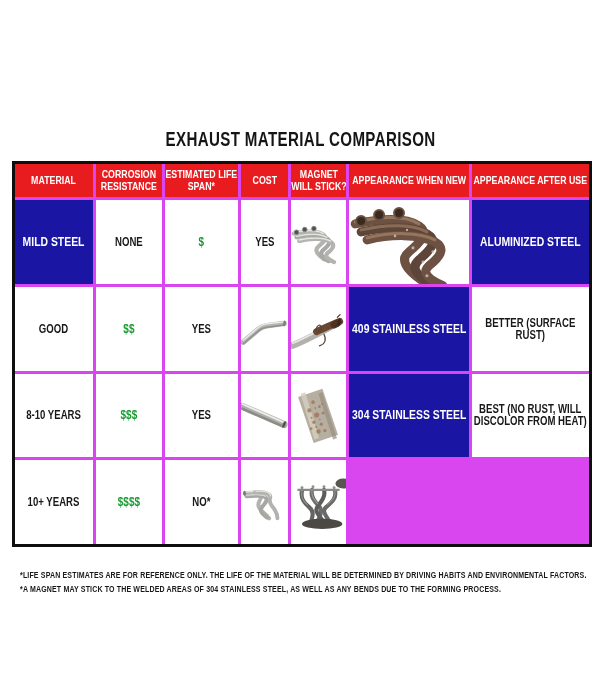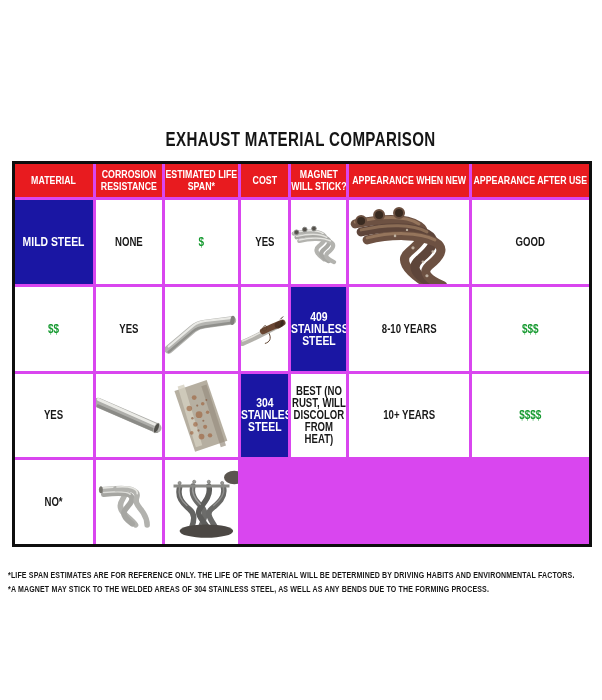--- a/index.html
+++ b/index.html
@@ -33,21 +33,21 @@
   .cell.mat   { background:#1a16a3; color:#ffffff; font-weight:bold; font-size:13px; line-height:12px; }
   .cell.data  { background:#ffffff; color:#181818; font-weight:bold; font-size:12px; line-height:12px; }
   .cell.cost  { background:#ffffff; color:#169a30; font-weight:bold; font-size:12.5px; letter-spacing:0px; }
   .cell.photo { background:#ffffff; padding:0; }
   .cell .cond {
     display:inline-block; width:127%; flex:none;
     transform:scaleX(0.8); transform-origin:center;
   }
   .cell.photo svg { width:100%; height:100%; display:block; }
 
-  .footnotes { position:absolute; left:8px; top:559px; width:575px; color:#181818; }
+  .footnotes { position:absolute; left:20px; top:559px; width:575px; color:#181818; }
   .footnotes .fline {
     font-size:9.5px; font-weight:bold; line-height:14px; white-space:nowrap;
     transform:scaleX(0.74); transform-origin:left center; letter-spacing:0.2px;
   }
 </style>
 </head>
 <body>
 
 <div class="page">
 
@@ -127,20 +127,23 @@
           <circle cx="64" cy="48" r="1.6"></circle>
             <circle cx="74" cy="62" r="1.4"></circle>
             <circle cx="46" cy="36" r="1.3"></circle>
           <circle cx="84" cy="52" r="1.5"></circle>
             <circle cx="58" cy="30" r="1.2"></circle>
             <circle cx="78" cy="76" r="1.6"></circle>
         </g>
       </svg>
     </div>
 
+    <div class="cell mat">
+        <span class="cond">ALUMINIZED STEEL</span>
+      </div>
     <div class="cell data">
         <span class="cond">GOOD</span>
       </div>
     <div class="cell cost">
         <span class="cond">$$</span>
       </div>
     <div class="cell data">
         <span class="cond">YES</span>
       </div>
     <div class="cell photo">
@@ -164,20 +167,23 @@
           <path d="M101,17 l6,-6" stroke="#43301f" stroke-width="2.5"></path>
           <path d="M54,46 C56,32 66,30 66,40 C66,46 60,49 57,47" stroke="#5c422e" stroke-width="2.5"></path>
           <path d="M72,54 C78,66 74,76 62,79" stroke="#5c422e" stroke-width="2.5"></path>
         </g>
         <ellipse cx="105" cy="27" rx="3.6" ry="7.8" transform="rotate(10 105 27)" fill="#3a281b"></ellipse>
       </svg>
     </div>
 
     <div class="cell mat">
         <span class="cond">409 STAINLESS STEEL</span>
+      </div>
+    <div class="cell data">
+        <span class="cond">BETTER (SURFACE RUST)</span>
       </div>
     <div class="cell data">
         <span class="cond">8-10 YEARS</span>
       </div>
     <div class="cell cost">
         <span class="cond">$$$</span>
       </div>
     <div class="cell data">
         <span class="cond">YES</span>
       </div>

